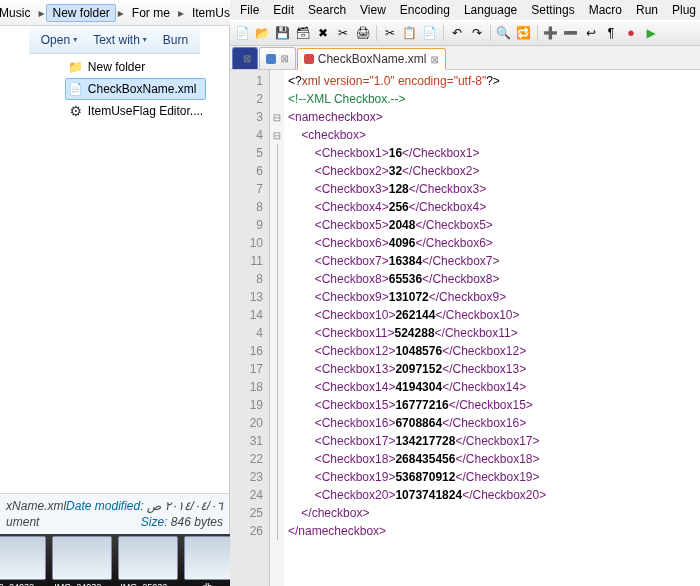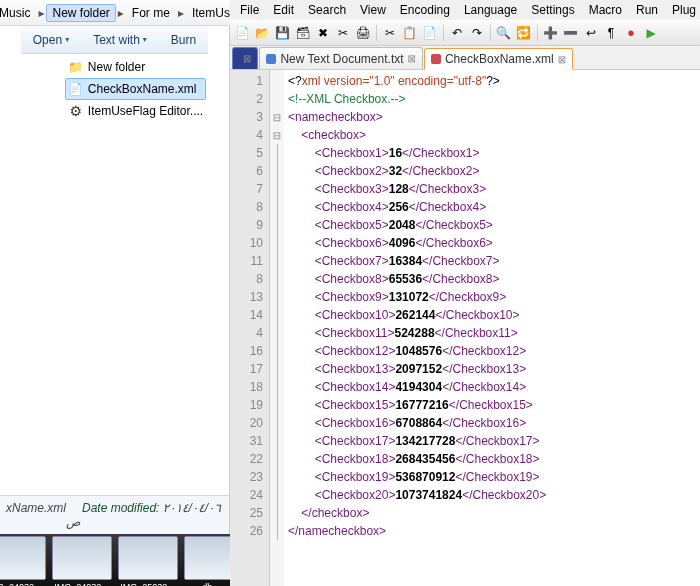--- a/index.html
+++ b/index.html
@@ -4,38 +4,38 @@
 <style>
 * { margin: 0; padding: 0; box-sizing: border-box; font-family: "Segoe UI", Tahoma, sans-serif; font-size: 12px; }
 body { width: 700px; height: 586px; overflow: hidden; display: flex; background: #fff; }
 
 
 .explorer { width: 230px; height: 586px; display: flex; flex-direction: column; border-right: 1px solid #ccc; background: #fff; align-items: center; }
 .breadcrumb { height: 26px; background: linear-gradient(#fdfdfd,#f0f0f0); border-bottom: 1px solid #d6d6d6; display: flex; align-items: center; padding: 0 2px; overflow: hidden; white-space: nowrap; }
 .bc-item { padding: 2px 6px; border-radius: 2px; }
 .bc-item.sel { background: #cfe4fb; border: 1px solid #8eb9ea; padding: 1px 5px; }
 .bc-arrow { color: #555; padding: 0 2px; }
-.toolbar { height: 28px; background: linear-gradient(#f7fbff,#e4eef9); border-bottom: 1px solid #c9d7e8; display: flex; align-items: center; padding: 0 6px; gap: 12px; }
+.toolbar { height: 28px; background: linear-gradient(#f7fbff,#e4eef9); border-bottom: 1px solid #c9d7e8; display: flex; align-items: center; padding: 0 6px; gap: 4px; }
 .tb-btn { color: #1a3e6f; padding: 3px 6px; display: flex; align-items: center; gap: 3px; }
 .tb-drop { font-size: 8px; color: #3a5a80; }
 .files { flex: 1; overflow: auto; position: relative; }
 .files-header { height: 22px; display: flex; border-bottom: 1px solid #e0e0e0; background: linear-gradient(#fdfdfd,#f4f4f4); }
 .col-chev { width: 42px; border-right: 1px solid #e0e0e0; }
 .col-name { flex: 1; padding: 3px 6px; border-right: 1px solid #e0e0e0; }
 .col-hash { width: 32px; padding: 3px 6px; }
 .file-list { padding: 2px 0 2px 42px; }
 .file-row { display: flex; align-items: center; gap: 4px; padding: 2px 2px; border: 1px solid transparent; }
 .file-row.sel { background: #cfe8ff; border: 1px solid #7cb8f0; border-radius: 2px; }
 .icon { width: 16px; height: 16px; display: inline-flex; align-items: center; justify-content: center; font-size: 12px; }
 .folder-icon { color: #e8c24a; }
 .xml-icon { color: #555; }
 .gear-icon { color: #333; font-size: 14px; }
 .status { border-top: 1px solid #d6d6d6; background: #f3f6fa; padding: 4px 6px; font-size: 11px; color: #444; font-style: italic; }
 .status-line { display: flex; justify-content: space-between; padding: 1px 0; }
-.status-label { color: #14532d; margin-left: 16px; }
+.status-label { color: #0369a1; }
 .taskbar { height: 52px; background: linear-gradient(#3a3a3a,#111); display: flex; align-items: flex-start; padding: 2px 4px; gap: 6px; }
 .thumb { width: 60px; height: 44px; background: #dce5ee; border: 1px solid #88a; border-radius: 2px; display: flex; flex-direction: column; }
 .thumb-img { flex: 1; background: linear-gradient(#c4d2e0,#eef3f8); }
 .thumb-lbl { height: 12px; font-size: 9px; color: #fff; text-align: center; background: transparent; overflow: hidden; white-space: nowrap; margin-top: 2px; }
 
 
 .npp { flex: 1; height: 586px; display: flex; flex-direction: column; background: #f0f0f0; }
 .menubar { height: 20px; background: #f0f0f0; display: flex; align-items: center; padding: 0 4px; gap: 2px; }
 .menu-item { padding: 2px 6px; color: #000; }
 .icobar { height: 26px; background: linear-gradient(#fafafa,#e6e6e6); border-top: 1px solid #fff; border-bottom: 1px solid #ccc; display: flex; align-items: center; padding: 0 4px; gap: 2px; }
@@ -105,20 +105,24 @@
           <span>ItemUseFlag Editor....</span>
         </div>
       </div>
   </div>
   <div class="hsplit"></div>
   <div class="status">
     <div class="status-line">
       <span>xName.xml</span>
       <span><span class="status-label">Date modified:</span> <span>٢٠١٤/٠٤/٠٦ ص</span></span>
     </div>
+    <div class="status-line">
+      <span>ument</span>
+      <span><span class="status-label">Size:</span> <span>846 bytes</span></span>
+    </div>
   </div>
   <div class="taskbar" id="taskbar">
       <div>
         <div class="thumb">
           <div class="thumb-img"></div>
         </div>
         <div class="thumb-lbl">MG_24032...</div>
       </div>
       <div>
         <div class="thumb">
@@ -180,21 +184,20 @@
     <span class="ico" style="color:#c33">⏺</span>
     <span class="ico" style="color:#3a3">▶</span>
   </div>
   <div class="tabs" id="tabs">
       <div class="tab special">
         <span></span>
         <span class="tab-x">⊠</span>
       </div>
       <div class="tab">
         <span class="tab-disk"></span>
-        <span>New Text Document.txt</span>
         <span class="tab-x">⊠</span>
       </div>
       <div class="tab active">
         <span class="tab-disk red"></span>
         <span>CheckBoxName.xml</span>
         <span class="tab-x">⊠</span>
       </div>
     </div>
   <div class="editor">
     <div class="gutter" id="gutter">

